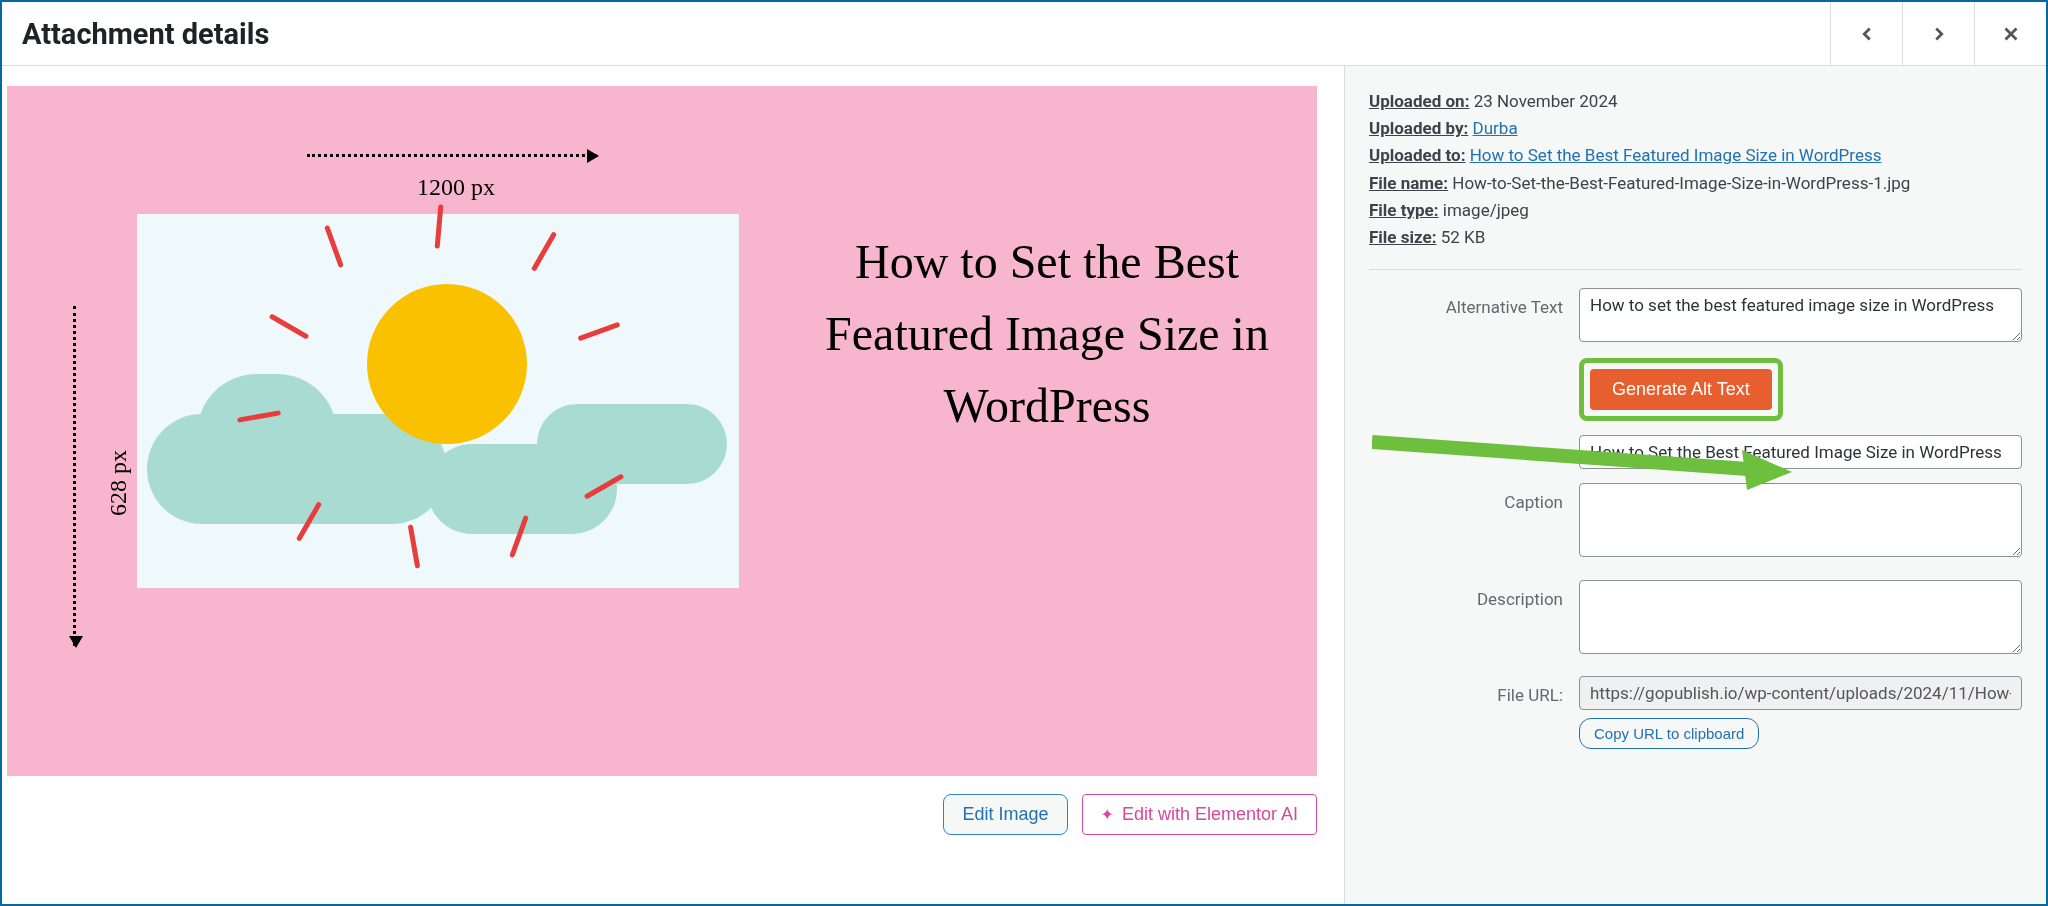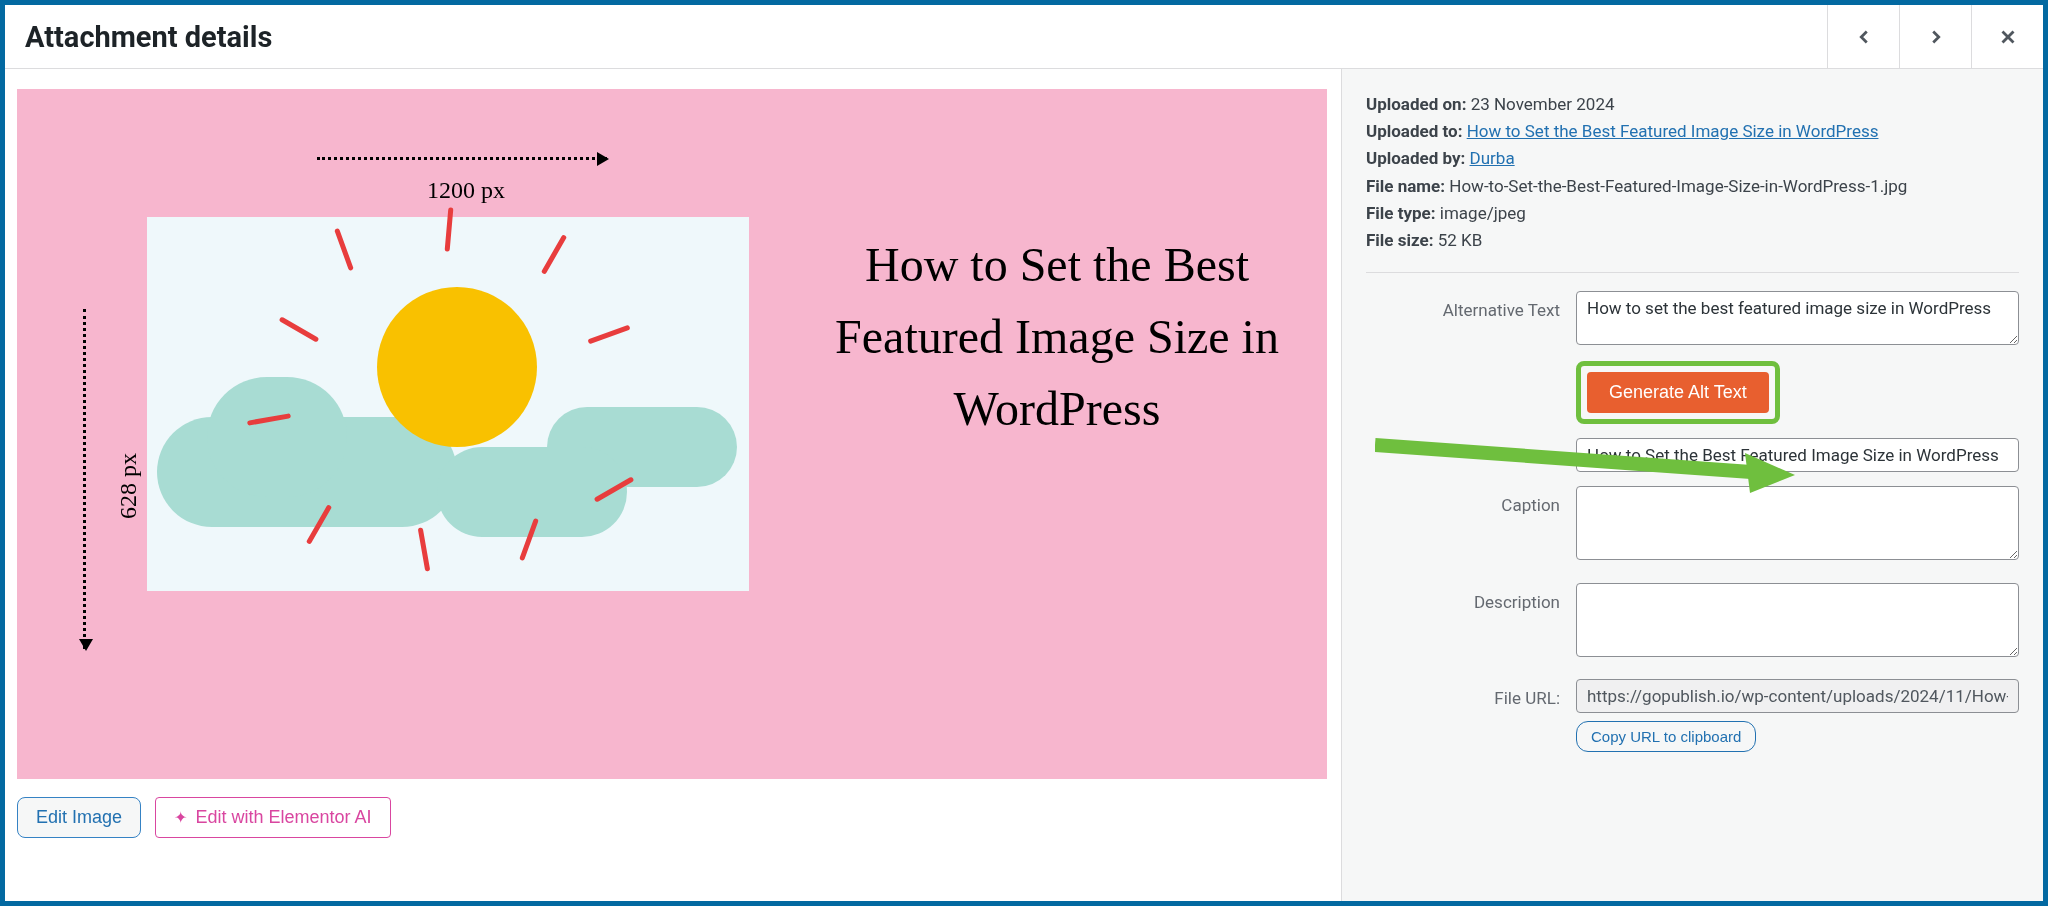--- a/index.html
+++ b/index.html
@@ -1,42 +1,42 @@
 <!DOCTYPE html>
 <html><head>
 <meta charset="utf-8">
 <style>
   * { box-sizing: border-box; }
   html, body { margin: 0; padding: 0; font-family: -apple-system, BlinkMacSystemFont, "Segoe UI", Roboto, sans-serif; font-size: 13px; color: #3c434a; background: #fff; }
-  .modal { width: 2048px; height: 906px; display: flex; flex-direction: column; border: 5px solid #0369a1; position: relative; }
+  .modal { width: 2048px; height: 906px; display: flex; flex-direction: column; border: 2px solid #0369a1; position: relative; }
   .header { display: flex; align-items: center; justify-content: space-between; border-bottom: 1px solid #dcdcde; height: 64px; padding-left: 20px; }
   .header h1 { font-size: 29px; font-weight: 700; margin: 0; color: #1d2327; }
   .header-buttons { display: flex; height: 100%; }
   .header-buttons button { width: 72px; height: 100%; border: none; border-left: 1px solid #dcdcde; background: #fff; display: flex; align-items: center; justify-content: center; cursor: pointer; color: #50575e; }
   .header-buttons button svg { width: 22px; height: 22px; }
   .body { flex: 1; display: flex; overflow: hidden; }
-  .preview-pane { flex: 1; display: flex; flex-direction: column; align-items: flex-start; padding: 20px 12px; overflow: auto; }
+  .preview-pane { flex: 1; display: flex; flex-direction: column; align-items: flex-end; padding: 20px 27px; overflow: auto; }
   .preview-image { width: 1310px; height: 690px; background: #f7b6ce; position: relative; }
   .dim-top { position: absolute; top: 68px; left: 300px; width: 290px; border-top: 3px dotted #000; }
   .dim-top::after { content: ""; position: absolute; right: -2px; top: -8px; border-left: 12px solid #000; border-top: 7px solid transparent; border-bottom: 7px solid transparent; }
   .dim-top-label { position: absolute; top: 88px; left: 410px; font-size: 24px; font-family: Georgia, serif; color: #000; }
   .dim-left { position: absolute; top: 220px; left: 66px; height: 340px; border-left: 3px dotted #000; }
   .dim-left::after { content: ""; position: absolute; left: -7px; bottom: -2px; border-top: 12px solid #000; border-left: 7px solid transparent; border-right: 7px solid transparent; }
   .dim-left-label { position: absolute; top: 430px; left: 98px; font-size: 24px; font-family: Georgia, serif; color: #000; transform: rotate(-90deg); transform-origin: left top; }
   .white-card { position: absolute; top: 128px; left: 130px; width: 602px; height: 374px; background: #eff8fb; }
   .sun { position: absolute; top: 70px; left: 230px; width: 160px; height: 160px; background: #f9c100; border-radius: 50%; }
   .ray { position: absolute; width: 44px; height: 5px; background: #e83d3d; border-radius: 3px; }
   .cloud { position: absolute; background: #a8dcd3; border-radius: 80px; }
   .image-caption { position: absolute; top: 140px; left: 800px; width: 480px; font-family: Georgia, 'Times New Roman', serif; font-size: 48px; line-height: 1.5; text-align: center; color: #000; }
   .below-image { margin-top: 18px; display: flex; gap: 14px; }
   .btn-outline-blue { border: 1px solid #3582c4; background: #f6f7f7; color: #2271b1; padding: 9px 18px; font-size: 18px; border-radius: 8px; cursor: pointer; }
   .btn-outline-pink { border: 1px solid #d946a0; background: #fff; color: #d946a0; padding: 9px 18px; font-size: 18px; border-radius: 4px; cursor: pointer; display: inline-flex; align-items: center; gap: 8px; }
   .sparkle { font-size: 16px; }
   .meta-pane { width: 702px; border-left: 1px solid #dcdcde; background: #f6f7f7; padding: 22px 24px; overflow: auto; font-size: 17px; line-height: 1.6; }
-  .meta-pane strong { color: #3c434a; }
+  .meta-pane strong { color: #3c434a; text-decoration: underline; }
   .meta-pane a { color: #2271b1; text-decoration: underline; }
   .divider { border: none; border-top: 1px solid #dcdcde; margin: 18px 0; }
   .field-row { display: flex; align-items: flex-start; margin-bottom: 14px; }
   .field-label { width: 210px; text-align: right; padding-right: 16px; padding-top: 6px; color: #646970; font-size: 17px; }
   .field-control { flex: 1; }
   .field-control input[type=text], .field-control textarea { width: 100%; border: 1px solid #8c8f94; border-radius: 4px; padding: 6px 10px; font-size: 17px; font-family: inherit; background: #fff; color: #2c3338; }
   .field-control textarea { resize: vertical; }
   .readonly { background: #f0f0f1 !important; color: #50575e !important; }
   .gen-wrap { border: 5px solid #6fbf3e; border-radius: 8px; padding: 6px; margin-top: 8px; display: inline-block; }
   .btn-orange { background: #e85f2f; border: none; color: #fff; padding: 10px 22px; font-size: 18px; border-radius: 4px; cursor: pointer; text-align: center; }
@@ -101,22 +101,22 @@
         <button class="btn-outline-blue">Edit Image</button>
         <button class="btn-outline-pink">
           <span class="sparkle">✦</span>
           <span>Edit with Elementor AI</span>
         </button>
       </div>
     </div>
 
     <div class="meta-pane">
       <div><strong>Uploaded on:</strong> <span>23 November 2024</span></div>
+      <div><strong>Uploaded by:</strong> <a href="#">Durba</a></div>
       <div><strong>Uploaded to:</strong> <a href="#">How to Set the Best Featured Image Size in WordPress</a></div>
-      <div><strong>Uploaded by:</strong> <a href="#">Durba</a></div>
       <div><strong>File name:</strong> <span>How-to-Set-the-Best-Featured-Image-Size-in-WordPress-1.jpg</span></div>
       <div><strong>File type:</strong> <span>image/jpeg</span></div>
       <div><strong>File size:</strong> <span>52 KB</span></div>
 
       <hr class="divider">
 
       <div class="field-row">
         <div class="field-label">Alternative Text</div>
         <div class="field-control">
           <textarea rows="2" style="">How to set the best featured image size in WordPress</textarea>

